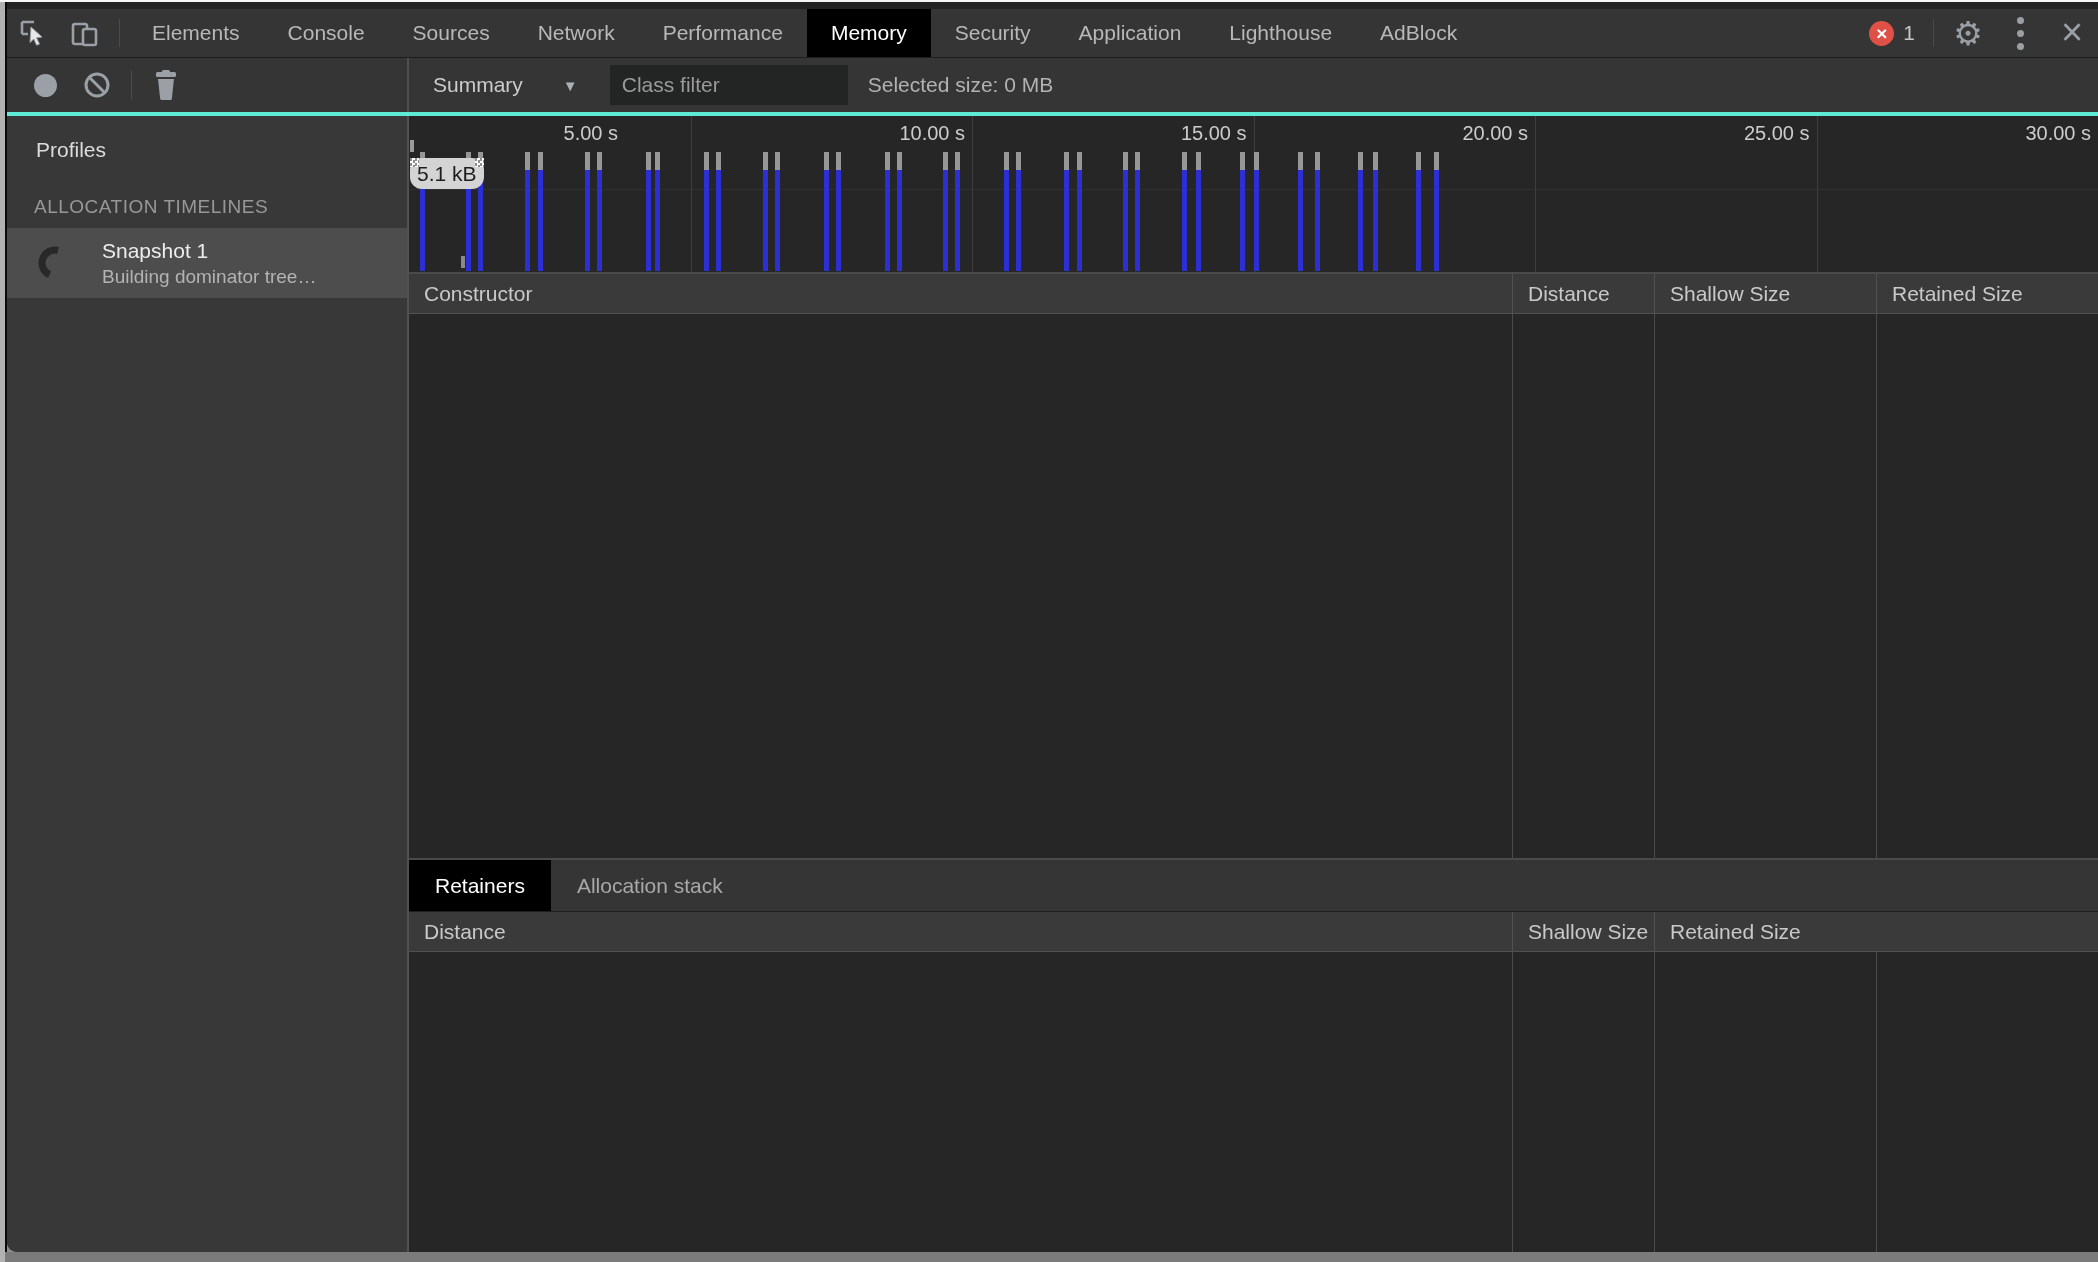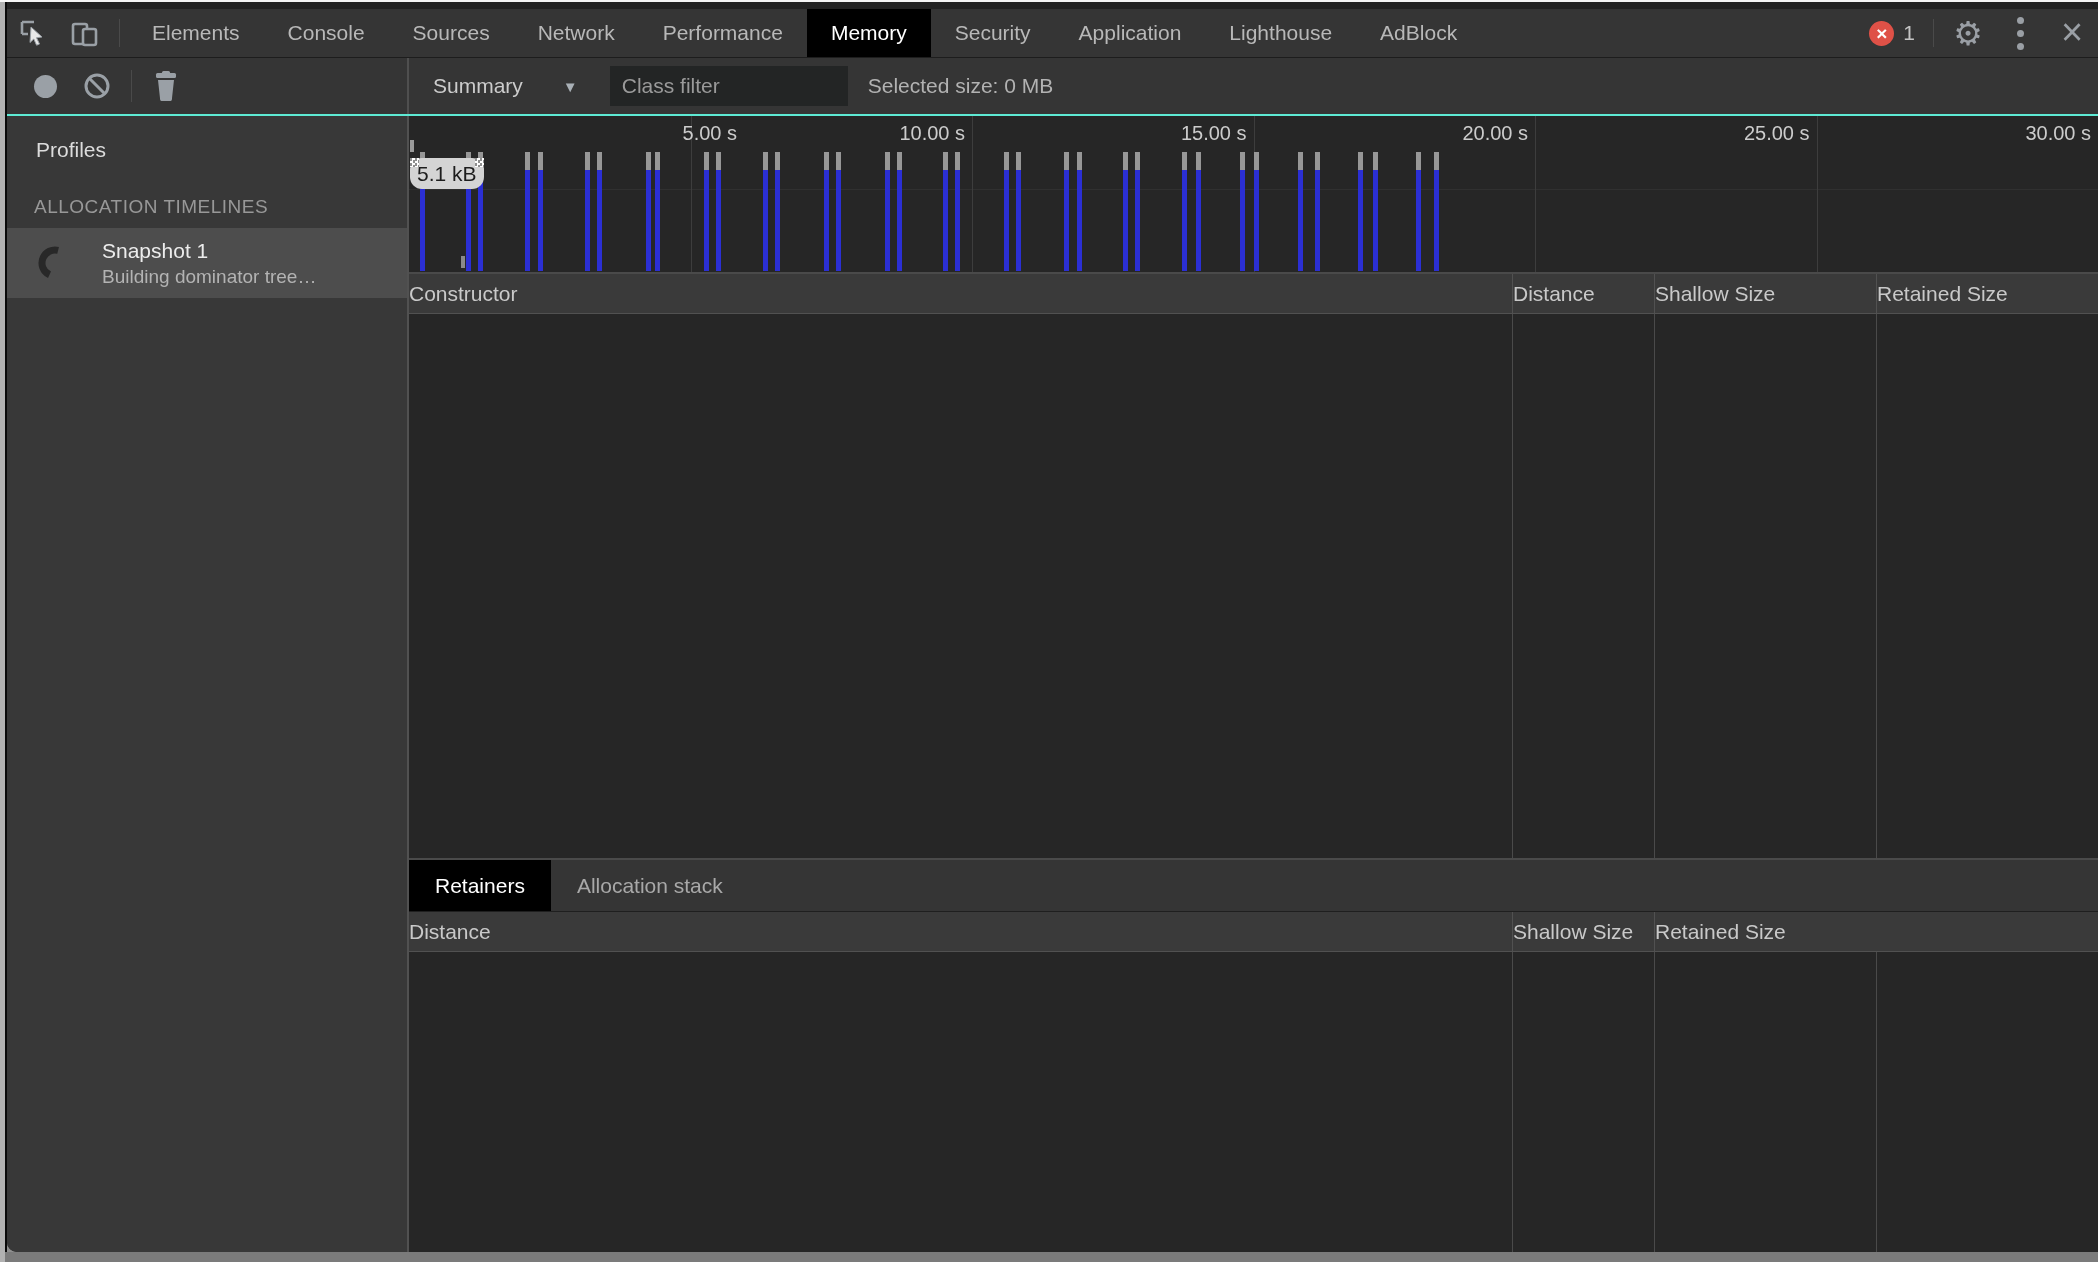--- a/index.html
+++ b/index.html
@@ -47,21 +47,21 @@
   }
   .err-count { color:#c4c4c4; }
   .gear-glyph { font-size:33px; color:#9a9fa5; line-height:1; }
   .kebab { display:flex; flex-direction:column; gap:6px; align-items:center; justify-content:center; }
   .kebab i { width:7px; height:7px; border-radius:50%; background:#9a9fa5; }
   .close-glyph { font-size:38px; color:#9a9fa5; line-height:1; margin-top:-3px; }
 
   
   .toolbar {
     height:58px; flex:0 0 auto; background:#353535; display:flex; align-items:stretch;
-    border-bottom:2px solid #5eead4; color:#c0c0c0; font-size:21px;
+    border-bottom:4px solid #5eead4; color:#c0c0c0; font-size:21px;
   }
   .toolbar-left {
     width:402px; flex:0 0 auto; display:flex; align-items:center;
     border-right:2px solid #4f4f4f; padding-left:12px;
   }
   .tool-btn { width:52px; height:100%; display:flex; align-items:center; justify-content:center; cursor:pointer; }
   .record-dot { width:23px; height:23px; border-radius:50%; background:#9aa0a6; }
   .tool-sep { width:1px; background:#4a4a4a; margin:12px 8px; align-self:stretch; }
   .toolbar-right { flex:1; display:flex; align-items:center; padding-left:14px; }
   .summary-select { display:flex; align-items:center; cursor:pointer; padding:0 10px; }
@@ -119,21 +119,21 @@
   }
   .sel-badge::before { left:0; }
   .sel-badge::after  { right:0; }
 
   
   .cols-header {
     height:40px; flex:0 0 auto; background:#3a3a3a; color:#c9c9c9; font-size:21px;
     display:grid; grid-template-columns:1103px 142px 222px 1fr;
     align-items:center; border-bottom:1px solid #515151;
   }
-  .cols-header .cell { padding-left:0; height:100%; display:flex; align-items:center; cursor:pointer; }
+  .cols-header .cell { padding-left:15px; height:100%; display:flex; align-items:center; cursor:pointer; }
   .cols-header .cell + .cell { border-left:1px solid #515151; }
   .grid-body { position:relative; background:#262626; }
   .grid-body .colline { position:absolute; top:0; bottom:0; width:1px; background:#4a4a4a; }
   .body-constructor { flex:1; min-height:0; }
   .body-retainers { height:300px; flex:0 0 auto; }
   .cl-1 { left:1103px; } .cl-2 { left:1245px; } .cl-3 { left:1467px; }
 
   
   .ret-tabs {
     height:54px; flex:0 0 auto; background:#353535; display:flex; align-items:stretch;
@@ -260,21 +260,21 @@
     </div>
 
     <div class="main">
 
       <div class="grid">
         <div class="grid-midline"></div>
         <div class="sel-tick"></div>
         <div class="sel-stub"></div>
 
       <div class="gridline" style="left: 281.5px;"></div>
-          <div class="ticklabel" style="right: 1361px;">5.00 s</div>
+          <div class="ticklabel" style="right: 1480px;">5.00 s</div>
           <div class="gridline" style="left: 563px;"></div>
           <div class="ticklabel" style="right: 1133px;">10.00 s</div>
           <div class="gridline" style="left: 844.5px;"></div>
           <div class="ticklabel" style="right: 851.5px;">15.00 s</div>
           <div class="gridline" style="left: 1126px;"></div>
           <div class="ticklabel" style="right: 570px;">20.00 s</div>
           <div class="gridline" style="left: 1407.5px;"></div>
           <div class="ticklabel" style="right: 288.5px;">25.00 s</div>
           <div class="ticklabel" style="right: 7px;">30.00 s</div>
           <div class="bar" style="left: 10.949px;">

